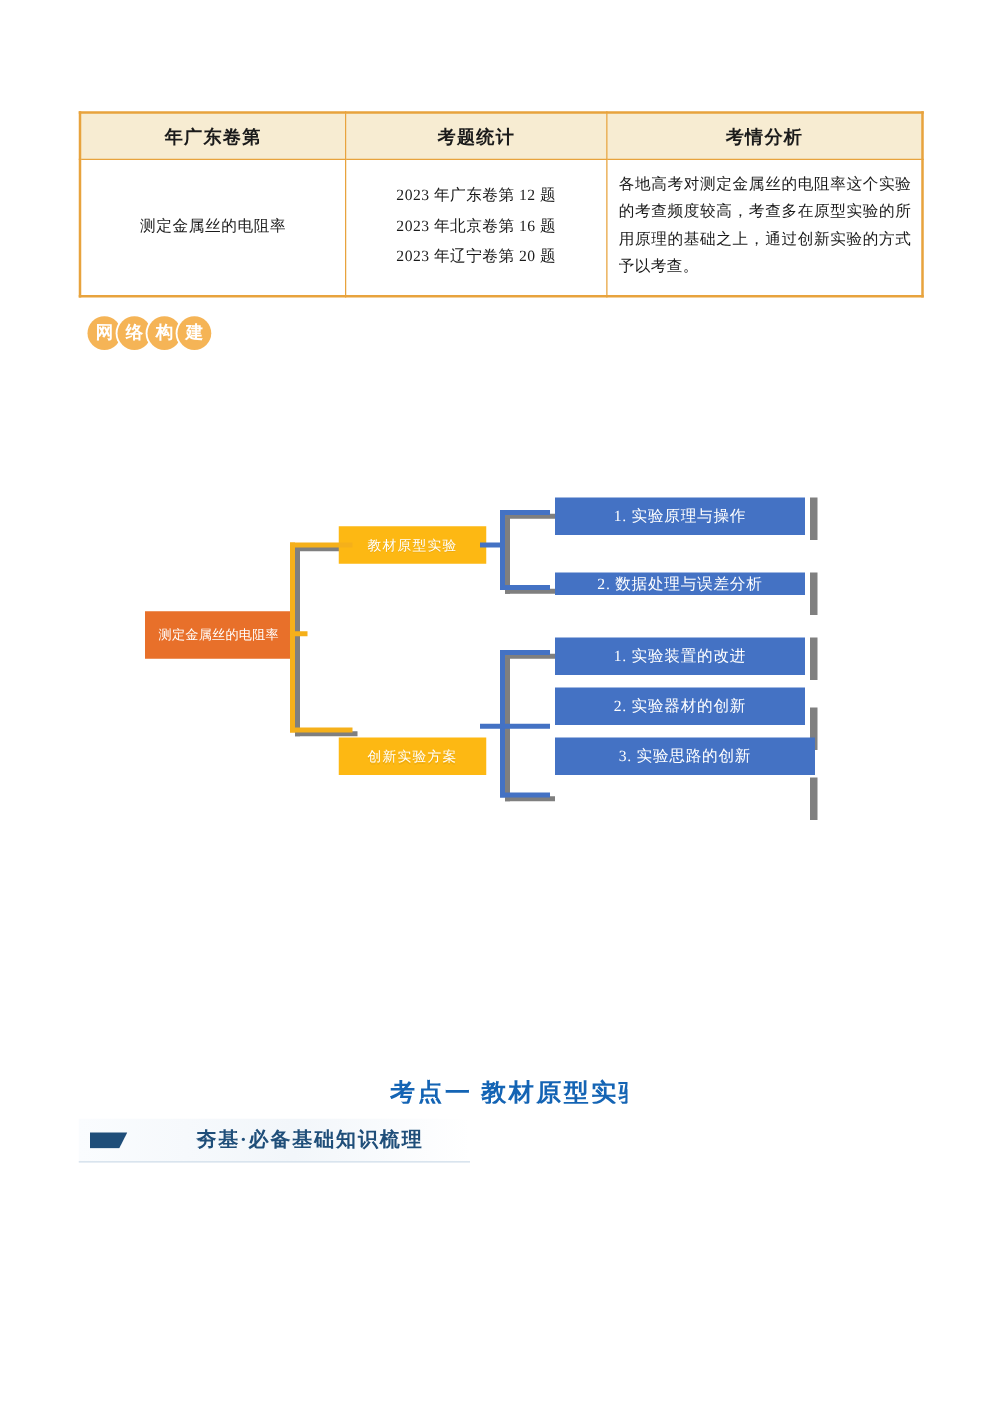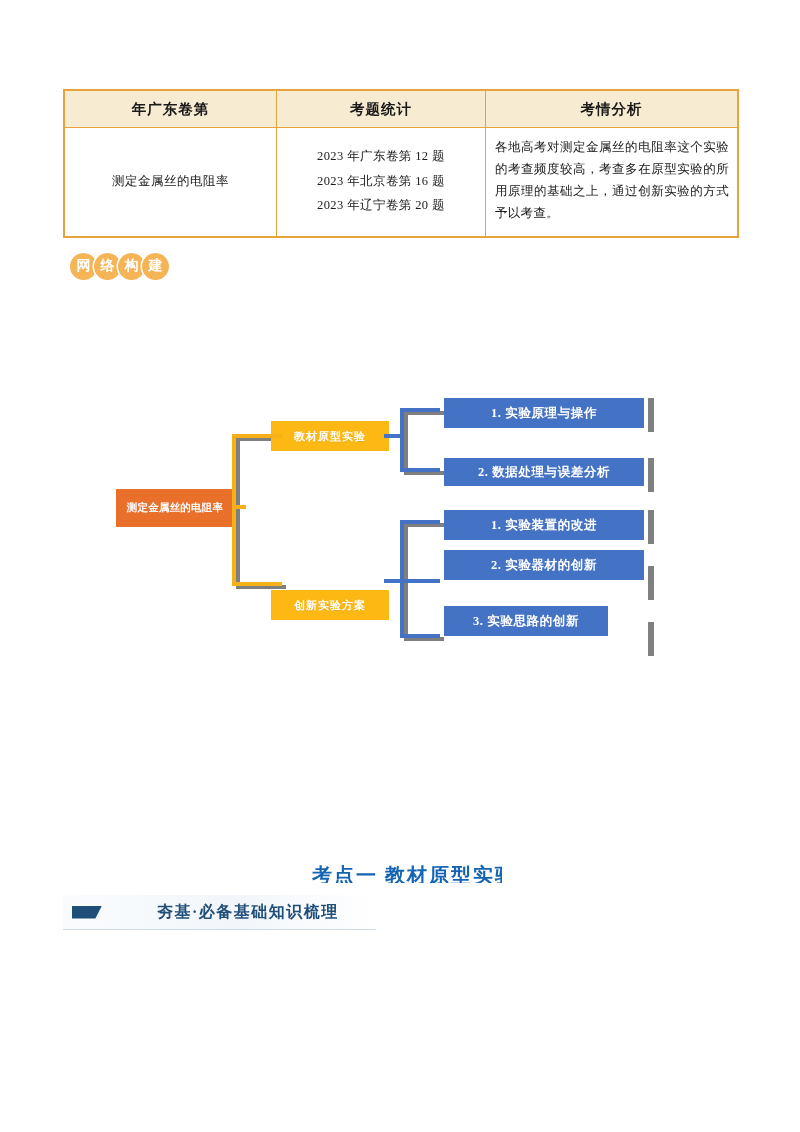--- a/index.html
+++ b/index.html
@@ -131,21 +131,21 @@
   }
   .mindmap > * { pointer-events: auto; }
 
   .node {
     position: absolute;
     box-sizing: border-box;
     display: flex;
     align-items: center;
     justify-content: center;
     font-family: "Liberation Serif", serif;
-    font-weight: bold;
+    font-weight: normal;
     color: #ffffff;
     letter-spacing: 1px;
     z-index: 5;
   }
   .node-frame {
     position: absolute;
     background: #ffffff;
     z-index: 4;
     box-sizing: border-box;
   }
@@ -303,33 +303,33 @@
 
     <div class="node-frame" style="left:266px; top:561px; width:128px; height:40px;"></div>
     <div class="node node-mid" style="left:271px; top:566px; width:118px; height:30px;margin-top:24px;">创新实验方案</div>
 
     <div class="shadow-box" style="left:446px; top:398px; width:208px; height:34px;"></div>
     <div class="node-frame" style="left:440px; top:394px; width:208px; height:38px;"></div>
     <div class="node node-leaf" style="left:444px; top:398px; width:200px; height:30px;">1. 实验原理与操作</div>
 
     <div class="shadow-box" style="left:446px; top:458px; width:208px; height:34px;"></div>
     <div class="node-frame" style="left:440px; top:454px; width:208px; height:38px;"></div>
-    <div class="node node-leaf" style="left:444px; top:458px; width:200px; height:28px;text-align:center;">2. 数据处理与误差分析</div>
+    <div class="node node-leaf" style="left:444px; top:458px; width:200px; height:18px;text-align:center;">2. 数据处理与误差分析</div>
 
     <div class="shadow-box" style="left:446px; top:510px; width:208px; height:34px;"></div>
     <div class="node-frame" style="left:440px; top:506px; width:208px; height:38px;"></div>
     <div class="node node-leaf" style="left:444px; top:510px; width:200px; height:30px;">1. 实验装置的改进</div>
 
     <div class="shadow-box" style="left:446px; top:566px; width:208px; height:34px;"></div>
     <div class="node-frame" style="left:440px; top:562px; width:208px; height:38px;"></div>
     <div class="node node-leaf" style="left:444px; top:550px; width:200px; height:30px;">2. 实验器材的创新</div>
 
     <div class="shadow-box" style="left:446px; top:622px; width:208px; height:34px;"></div>
     <div class="node-frame" style="left:440px; top:618px; width:208px; height:38px;"></div>
-    <div class="node node-leaf" style="left:444px; top:606px; width:164px; height:30px;">3. 实验思路的创新</div>
+    <div class="node node-leaf" style="left:444px; top:590px; width:208px; height:30px;">3. 实验思路的创新</div>
 
   </div>
 
   <div class="kaodian-title">
     <span>考点一  教材原型实验</span>
   </div>
 
   <div class="banner">
     <div class="banner-mark"></div>
     <div class="banner-text">夯基·必备基础知识梳理</div>

